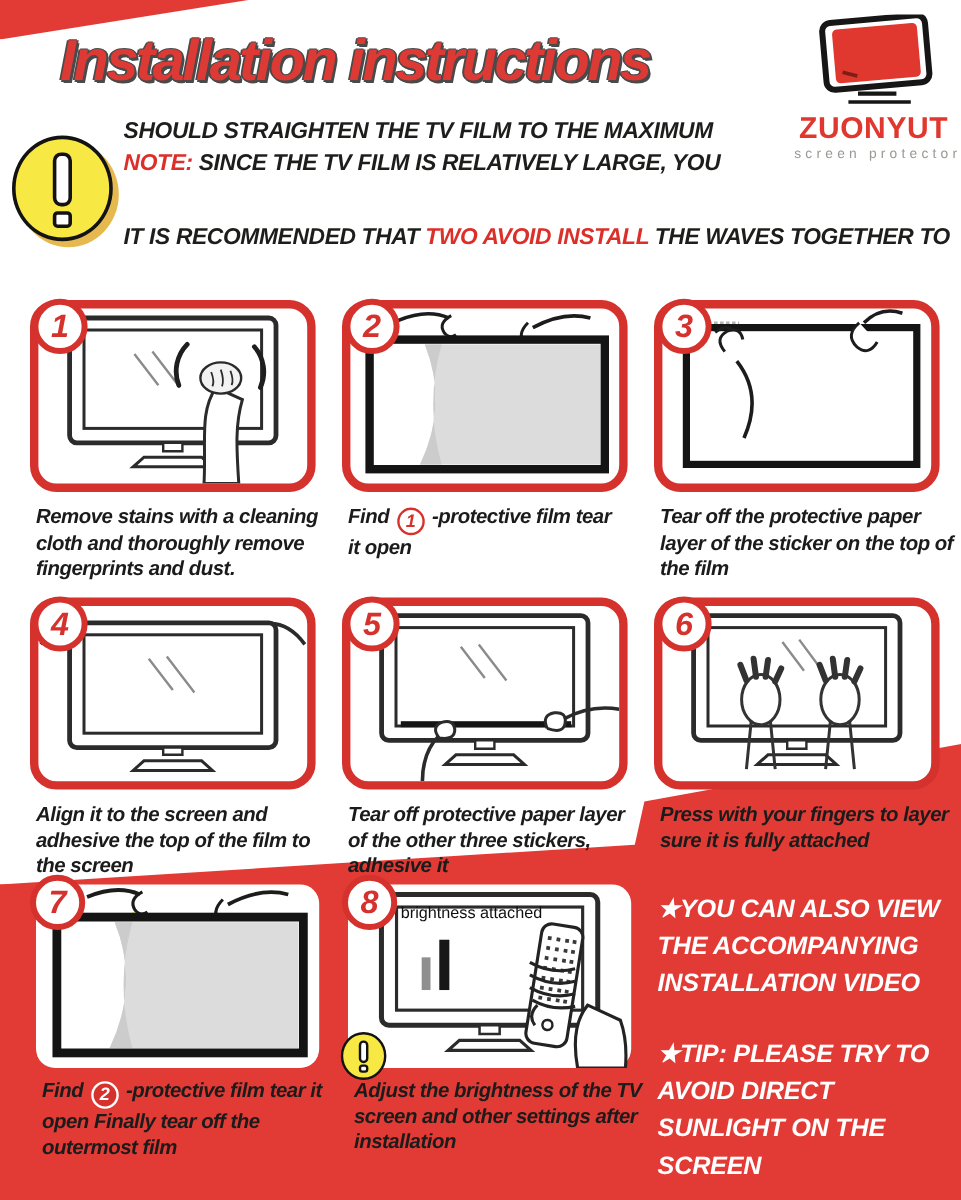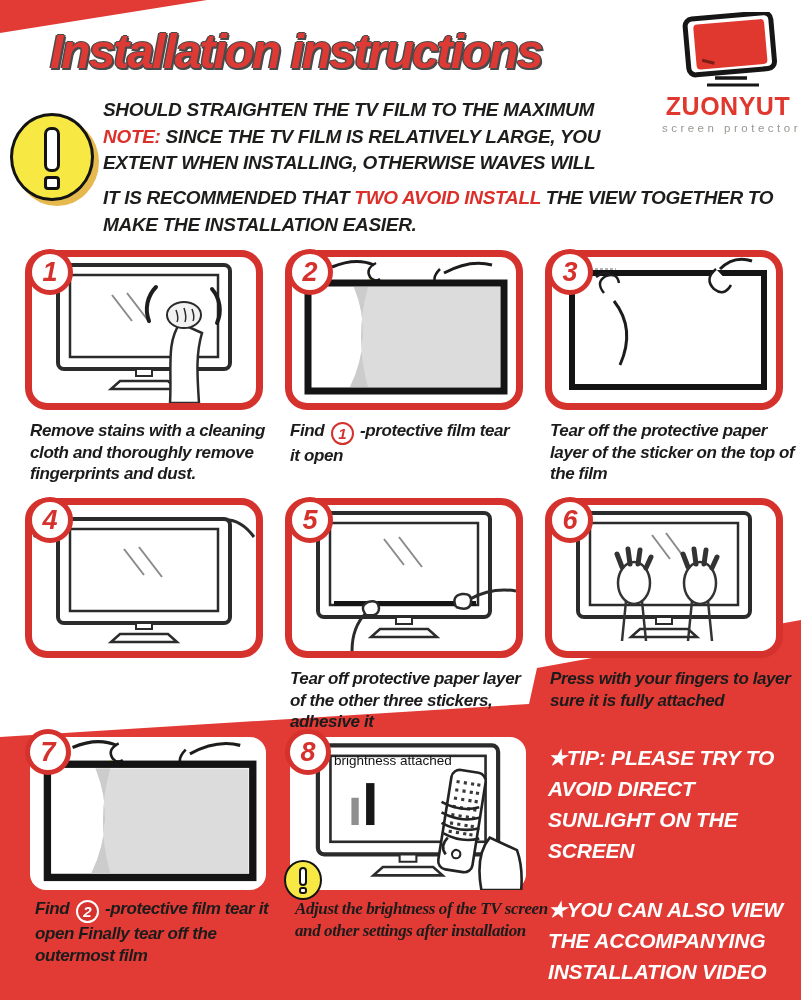--- a/index.html
+++ b/index.html
@@ -113,26 +113,24 @@
   </div>
 
   <div class="warn-icon">
     <div class="warn-bar"></div>
     <div class="warn-dot"></div>
   </div>
 
   <div class="note">
     <span class="ln">SHOULD STRAIGHTEN THE TV FILM TO THE MAXIMUM</span>
     <span class="ln"><span class="red-txt">NOTE:</span><span> SINCE THE TV FILM IS RELATIVELY LARGE, YOU</span></span>
-    <span class="ln">EXTENT WHEN INSTALLING, OTHERWISE WAVES WILL</span>
   </div>
 
   <div class="rec">
-    <span class="ln"><span>IT IS RECOMMENDED THAT </span><span class="red-txt">TWO AVOID INSTALL</span><span> THE VIEW TOGETHER TO</span></span>
-    <span class="ln">MAKE THE INSTALLATION EASIER.</span>
+    <span class="ln"><span>IT IS RECOMMENDED THAT </span><span class="red-txt">TWO AVOID INSTALL</span><span> THE WAVES TOGETHER TO</span></span>
   </div>
 
   <div class="panel" style="left:25px; top:250px; width:238px; height:160px;">
     <div class="badge">1</div>
     <svg viewBox="0 0 224 146">
       <g fill="none" stroke="#2b2b2b">
         <rect x="26" y="8" width="172" height="104" rx="6" fill="#fff" stroke-width="4"></rect>
         <rect x="38" y="18" width="148" height="82" fill="#fff" stroke-width="2.5"></rect>
         <path d="M80,38 l20,26 M95,36 l23,30" stroke="#8b8b8b" stroke-width="2"></path>
         <path d="M104,112 h16 v7 h-16 z" fill="#fff" stroke-width="2"></path>
@@ -245,20 +243,21 @@
           <path d="M136,62 l-5,-13"></path>
             <path d="M144,59 l-2,-15"></path>
             <path d="M152,59 l2,-14"></path>
             <path d="M160,63 l5,-11"></path>
         </g>
         <path d="M140,96 l-4,40 M156,96 l4,40" stroke="#333" stroke-width="2.5"></path>
       </g>
     </svg>
   </div>
 
+  <div class="caption" style="left:30px; top:668px; width:248px;">Align it to the screen and adhesive the top of the film to the screen</div>
   <div class="caption" style="left:290px; top:668px; width:248px;">Tear off protective paper layer of the other three stickers, adhesive it</div>
   <div class="caption" style="left:550px; top:668px; width:248px;">Press with your fingers to layer sure it is fully attached</div>
 
   <div class="panel noborder" style="left:30px; top:737px; width:236px; height:153px;">
     <div class="badge">7</div>
     <svg viewBox="0 0 224 146">
       <g fill="none" stroke="#1c1c1c" stroke-width="3">
         <path d="M40,10 q24,-10 42,-2"></path>
         <path d="M84,6 q-11,6 -6,14 q4,6 10,2" stroke-width="2.5"></path>
         <path d="M152,16 q26,-14 48,-8"></path>
@@ -299,19 +298,19 @@
   <div class="mini-warn">
     <div class="b"></div>
     <div class="d"></div>
   </div>
 
   <div class="caption" style="left:35px; top:898px; width:250px;">
     <span>Find</span>
     <span class="inline-badge filled">2</span>
     <span>-protective film tear it open Finally tear off the outermost film</span>
   </div>
-  <div class="caption" style="left:295px; top:898px; width:255px;font-family:Liberation Serif, serif;">Adjust the brightness of the TV screen and other settings after installation</div>
+  <div class="caption" style="left:295px; top:898px; width:255px;">Adjust the brightness of the TV screen and other settings after installation</div>
 
   <div class="tips">
+    <p class="tip">★YOU CAN ALSO VIEW THE ACCOMPANYING INSTALLATION VIDEO</p>
     <p class="tip">★TIP: PLEASE TRY TO AVOID DIRECT SUNLIGHT ON THE SCREEN</p>
-    <p class="tip">★YOU CAN ALSO VIEW THE ACCOMPANYING INSTALLATION VIDEO</p>
   </div>
 </div>
 
 </body></html>

